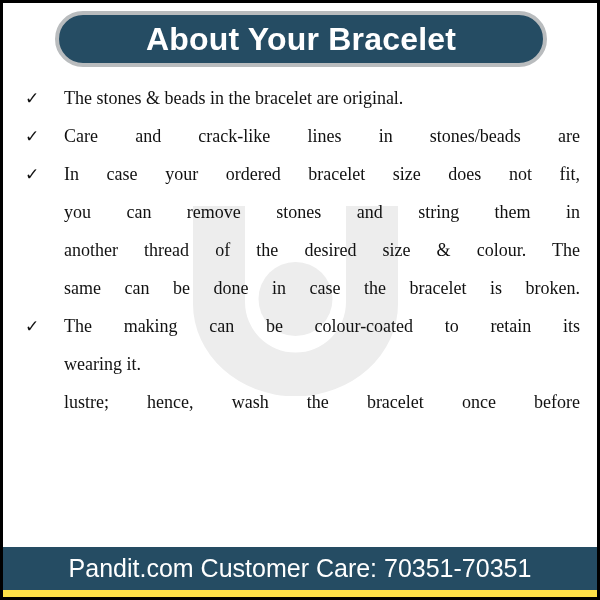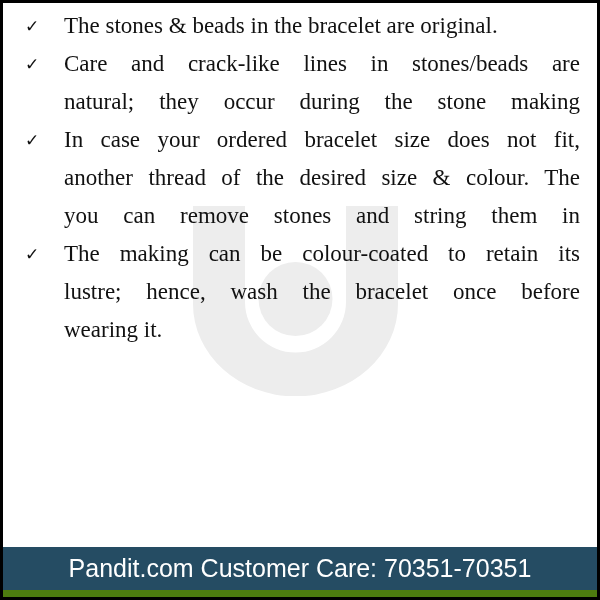--- a/index.html
+++ b/index.html
@@ -93,37 +93,37 @@
     font-size: 17px;
     line-height: 38px;
     color: #111111;
     text-align: left;
     padding-left: 5px;
     box-sizing: border-box;
   }
   .bullet-mark.blank { color: transparent; }
   .bullet-text {
     flex: 1 1 auto;
-    font-size: 23px;
+    font-size: 18px;
     line-height: 38px;
     color: #111111;
     text-align: justify;
     text-align-last: left;
     -webkit-hyphens: none;
     hyphens: none;
   }
   .bullet-text.justify-all { text-align-last: justify; }
 
   
   #footer-wrap {
     position: relative;
     z-index: 2;
     flex: 0 0 auto;
     padding-bottom: 7px;
-    background: #4d7c0f;
+    background: #fde047;
   }
   #footer-bar {
     height: 43px;
     background: #254c63;
     display: flex;
     align-items: center;
     justify-content: center;
   }
   #footer-text {
     font-family: "Liberation Sans", "DejaVu Sans", sans-serif;
@@ -138,57 +138,62 @@
 
 <div id="card">
 
   <div id="watermark">
     <svg viewBox="0 0 205 190" xmlns="http://www.w3.org/2000/svg" aria-hidden="true">
       <path d="M0 0 H52 V96 A50 50 0 0 0 153 96 V0 H205 V98 A102 92 0 0 1 0 98 Z" fill="#ededed"></path>
       <circle cx="102.5" cy="93" r="37" fill="#ededed"></circle>
     </svg>
   </div>
 
+  <div id="header-wrap">
+    <div id="header-pill">
+      <span id="header-title">About Your Bracelet</span>
+    </div>
+  </div>
 
   <div id="body-area">
       <div class="bullet-row">
         <span class="bullet-mark">✓</span>
         <span class="bullet-text">The stones &amp; beads in the bracelet are original.</span>
       </div>
       <div class="bullet-row">
         <span class="bullet-mark">✓</span>
         <span class="bullet-text justify-all">Care and crack-like lines in stones/beads are</span>
       </div>
       <div class="bullet-row">
-        <span class="bullet-mark blank">✓</span>
-        <span class="bullet-text justify-all">natural; they occur during the stone making</span>
-      </div>
-      <div class="bullet-row">
         <span class="bullet-mark">✓</span>
         <span class="bullet-text justify-all">In case your ordered bracelet size does not fit,</span>
       </div>
       <div class="bullet-row">
         <span class="bullet-mark blank">✓</span>
+        <span class="bullet-text justify-all">you can remove stones and string them in</span>
+      </div>
+      <div class="bullet-row">
+        <span class="bullet-mark blank">✓</span>
         <span class="bullet-text justify-all">another thread of the desired size &amp; colour. The</span>
       </div>
       <div class="bullet-row">
         <span class="bullet-mark blank">✓</span>
-        <span class="bullet-text justify-all">you can remove stones and string them in</span>
+        <span class="bullet-text justify-all">same can be done in case the bracelet is broken.</span>
       </div>
       <div class="bullet-row">
         <span class="bullet-mark">✓</span>
         <span class="bullet-text justify-all">The making can be colour-coated to retain its</span>
       </div>
       <div class="bullet-row">
         <span class="bullet-mark blank">✓</span>
+        <span class="bullet-text">wearing it.</span>
+      </div>
+      <div class="bullet-row">
+        <span class="bullet-mark blank">✓</span>
         <span class="bullet-text justify-all">lustre; hence, wash the bracelet once before</span>
-      </div>
-      <div class="bullet-row">
-        <span class="bullet-mark blank">✓</span>
-        <span class="bullet-text">wearing it.</span>
       </div>
     </div>
 
   <div id="footer-wrap">
     <div id="footer-bar">
       <span id="footer-text">Pandit.com Customer Care: 70351-70351</span>
     </div>
   </div>
 
 </div>

